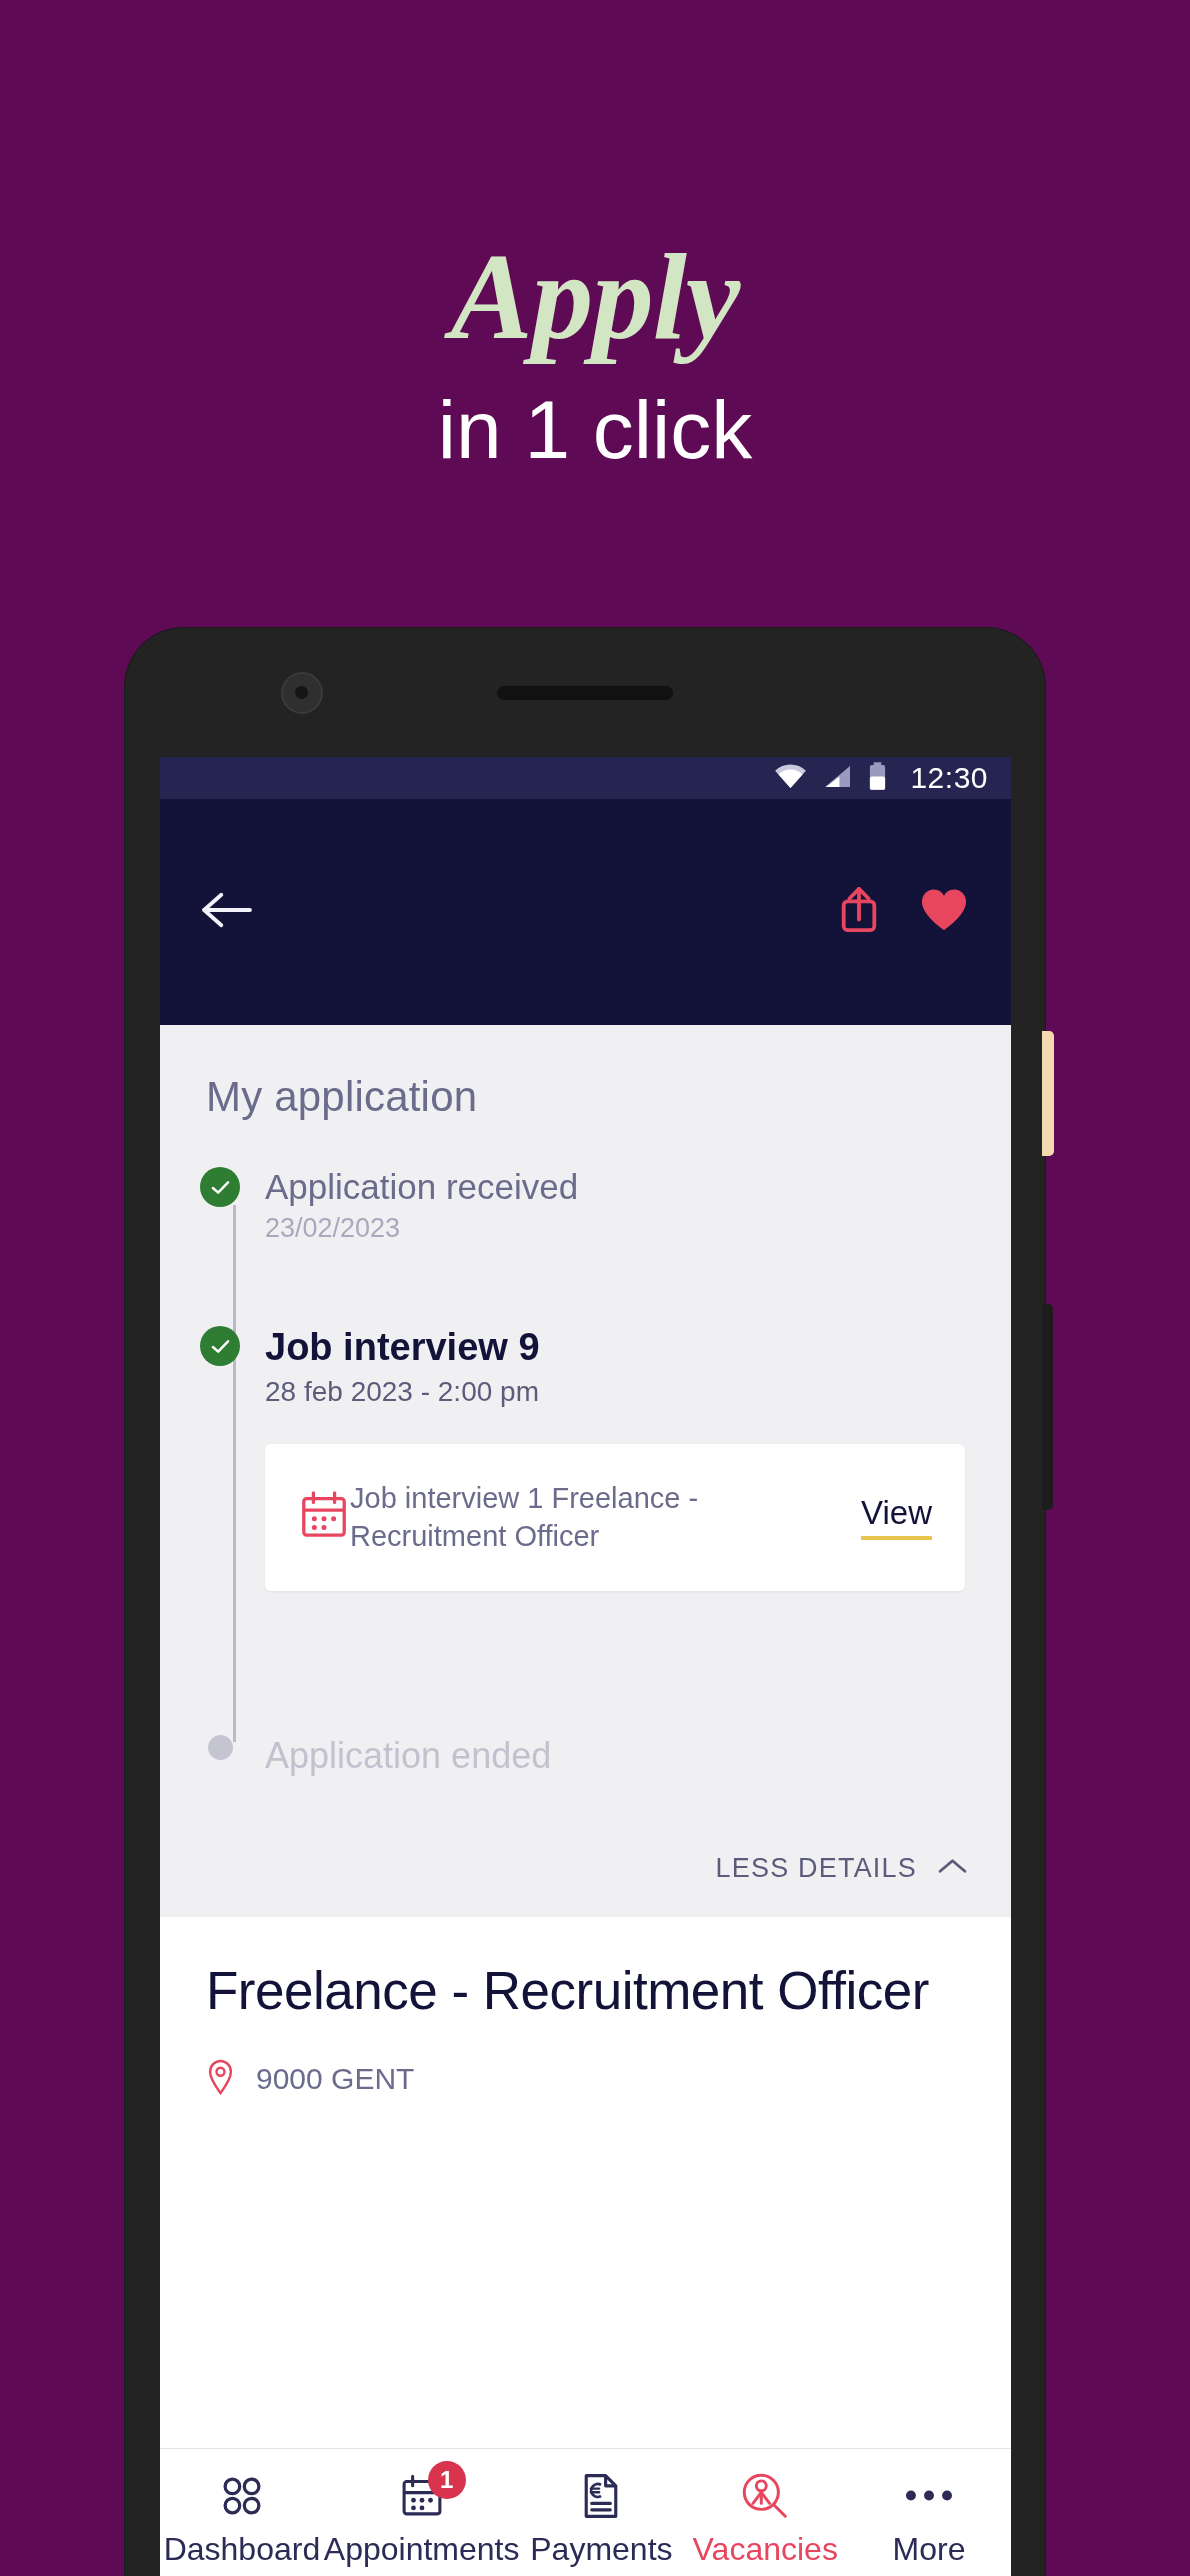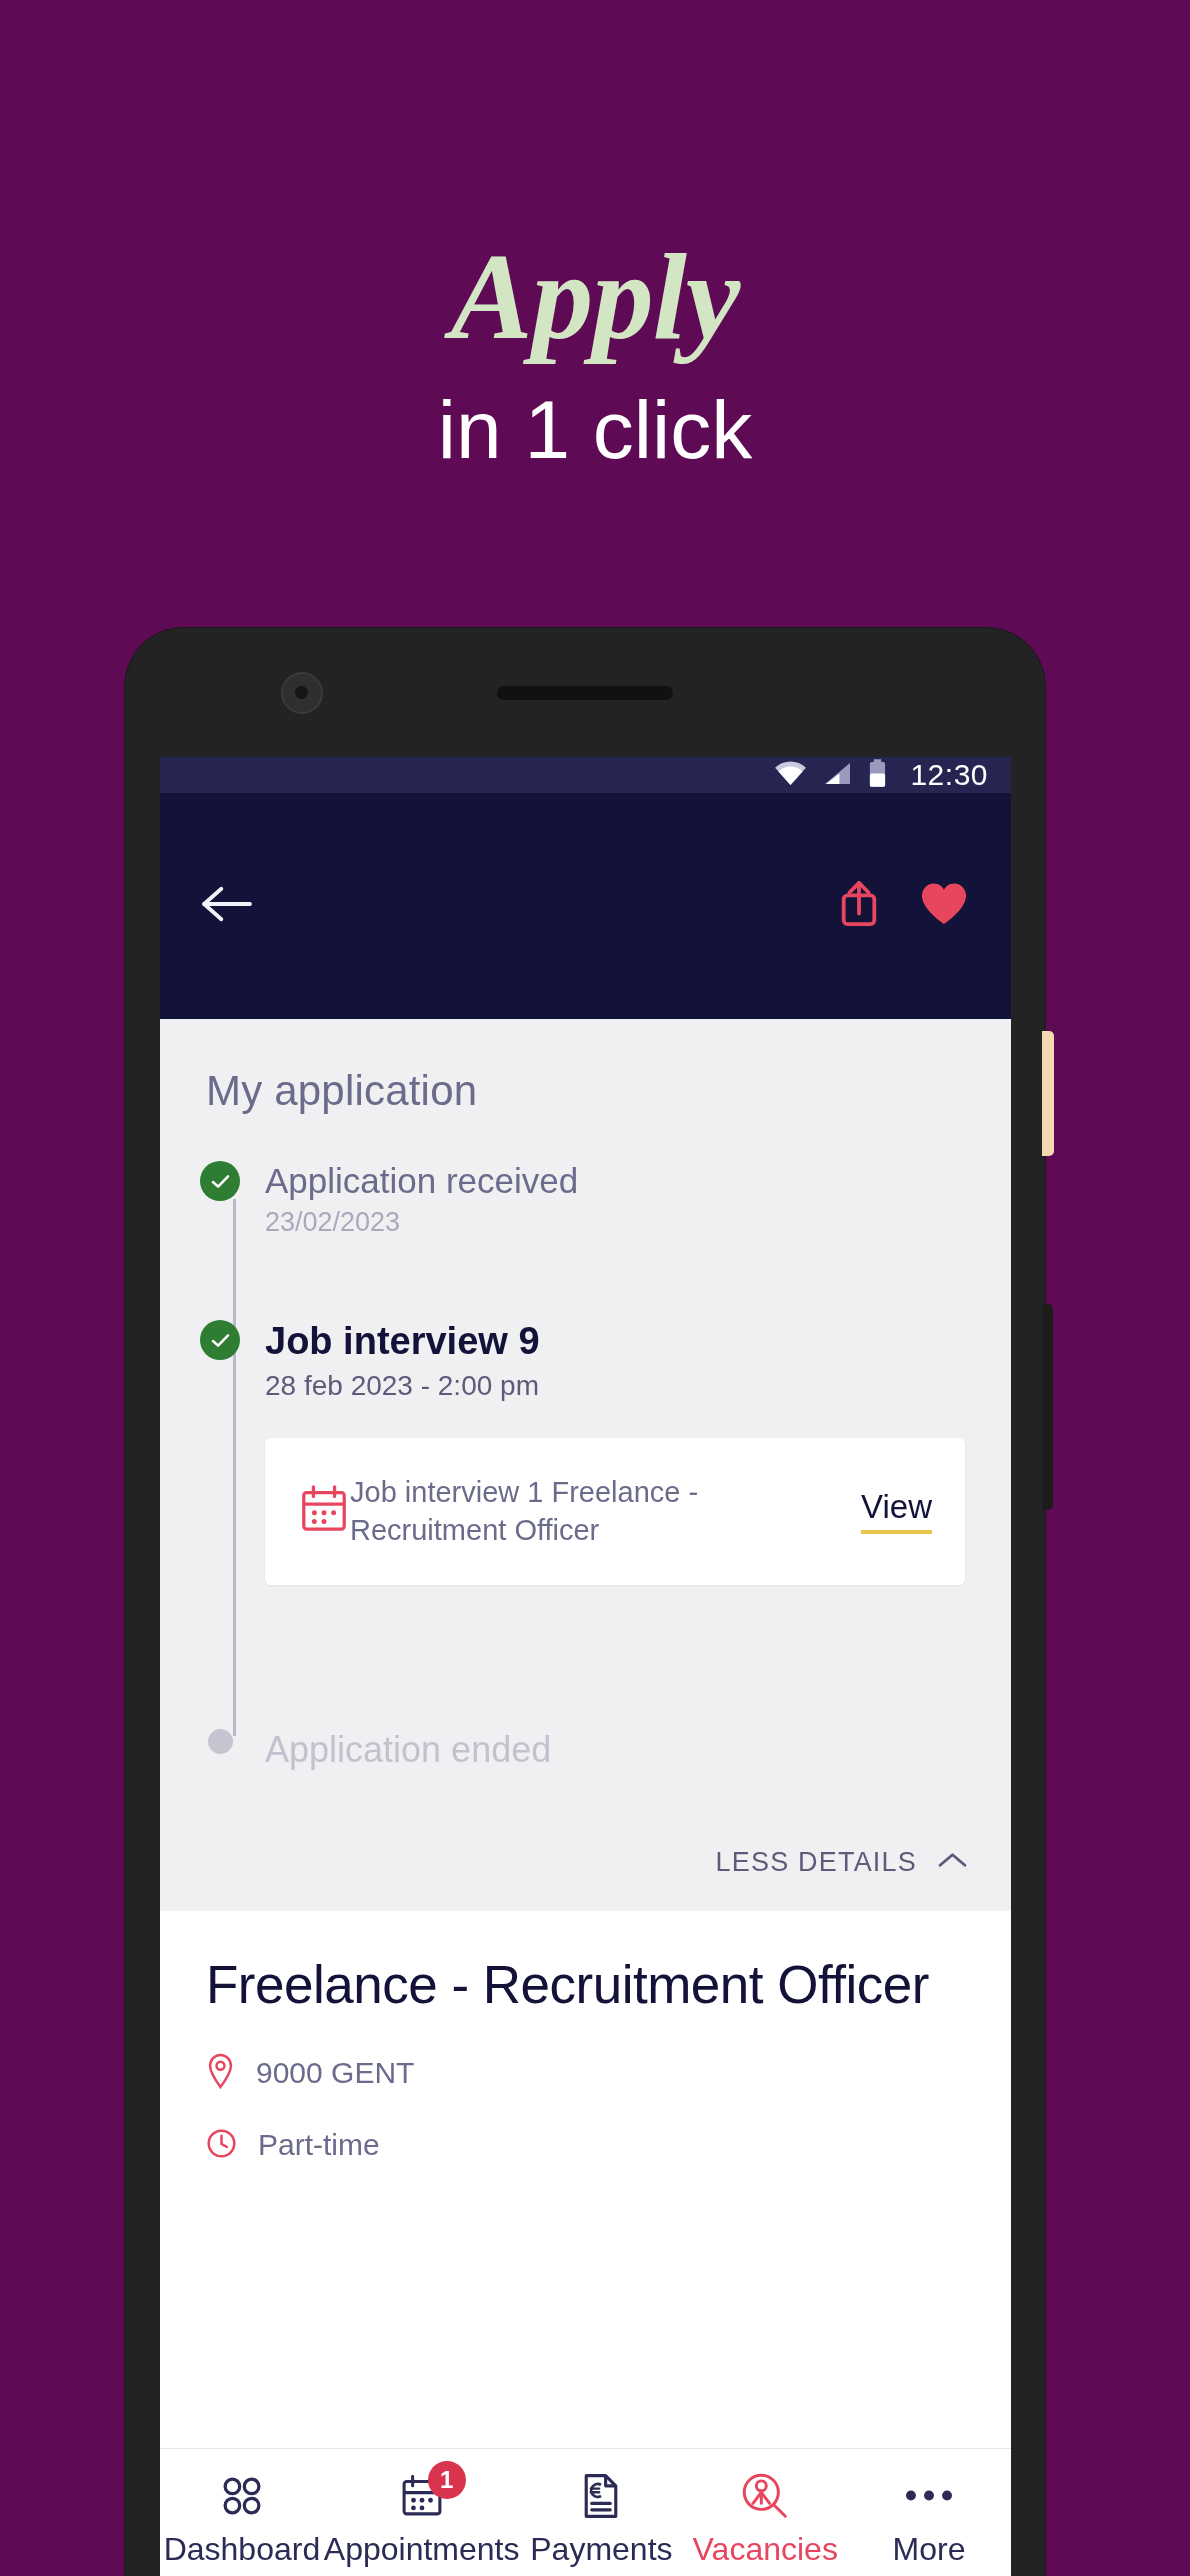--- a/index.html
+++ b/index.html
@@ -64,21 +64,21 @@
   
   .screen {
     position:absolute; left:35px; top:129px;
     width:851px; height:1835px;
     background:#FFFFFF;
     overflow:hidden;
   }
 
   
   .statusbar {
-    height:36px; background:#262552; position:relative;
+    height:42px; background:#262552; position:relative;
     display:flex; align-items:center; justify-content:flex-end;
     padding-right:23px; gap:15.3px;
   }
   .sb-icons { display:flex; align-items:center; gap:16.3px; }
   .sb-time { color:#ffffff; font-size:30px; font-weight:400; letter-spacing:0.5px; margin-left:7.7px; }
 
   
   .appbar {
     height:226px; background:#131339; position:relative;
     display:flex; align-items:center; justify-content:space-between;
@@ -297,29 +297,20 @@
       <div class="meta-row">
         <span>
           <svg width="29" height="36" viewBox="0 0 30 38">
             <path d="M15 36 C15 36 26 21 26 13.5 C26 7 21.1 2 15 2 C8.9 2 4 7 4 13.5 C4 21 15 36 15 36 Z" fill="none" stroke="#E8465F" stroke-width="2.6"></path>
             <circle cx="15" cy="13.5" r="4.2" fill="none" stroke="#E8465F" stroke-width="2.6"></circle>
           </svg>
         </span>
         <span class="meta-label">9000 GENT</span>
       </div>
 
-      <div class="meta-row">
-        <span>
-          <svg width="31" height="31" viewBox="0 0 32 32">
-            <circle cx="16" cy="16" r="13.2" fill="none" stroke="#E8465F" stroke-width="2.6"></circle>
-            <path d="M16 8 L16 16.5 L21.5 19.5" fill="none" stroke="#E8465F" stroke-width="2.6" stroke-linecap="round" stroke-linejoin="round"></path>
-          </svg>
-        </span>
-        <span class="meta-label">Part-time</span>
-      </div>
     </div>
 
     <div class="bottomnav">
 
       <div class="nav-item">
         <div class="nav-icon">
           <svg width="50" height="46" viewBox="0 0 52 48">
             <circle cx="16" cy="14" r="7.6" fill="none" stroke="#2B2B55" stroke-width="3.4"></circle>
             <circle cx="36" cy="14" r="7.6" fill="none" stroke="#2B2B55" stroke-width="3.4"></circle>
             <circle cx="16" cy="34" r="7.6" fill="none" stroke="#2B2B55" stroke-width="3.4"></circle>

